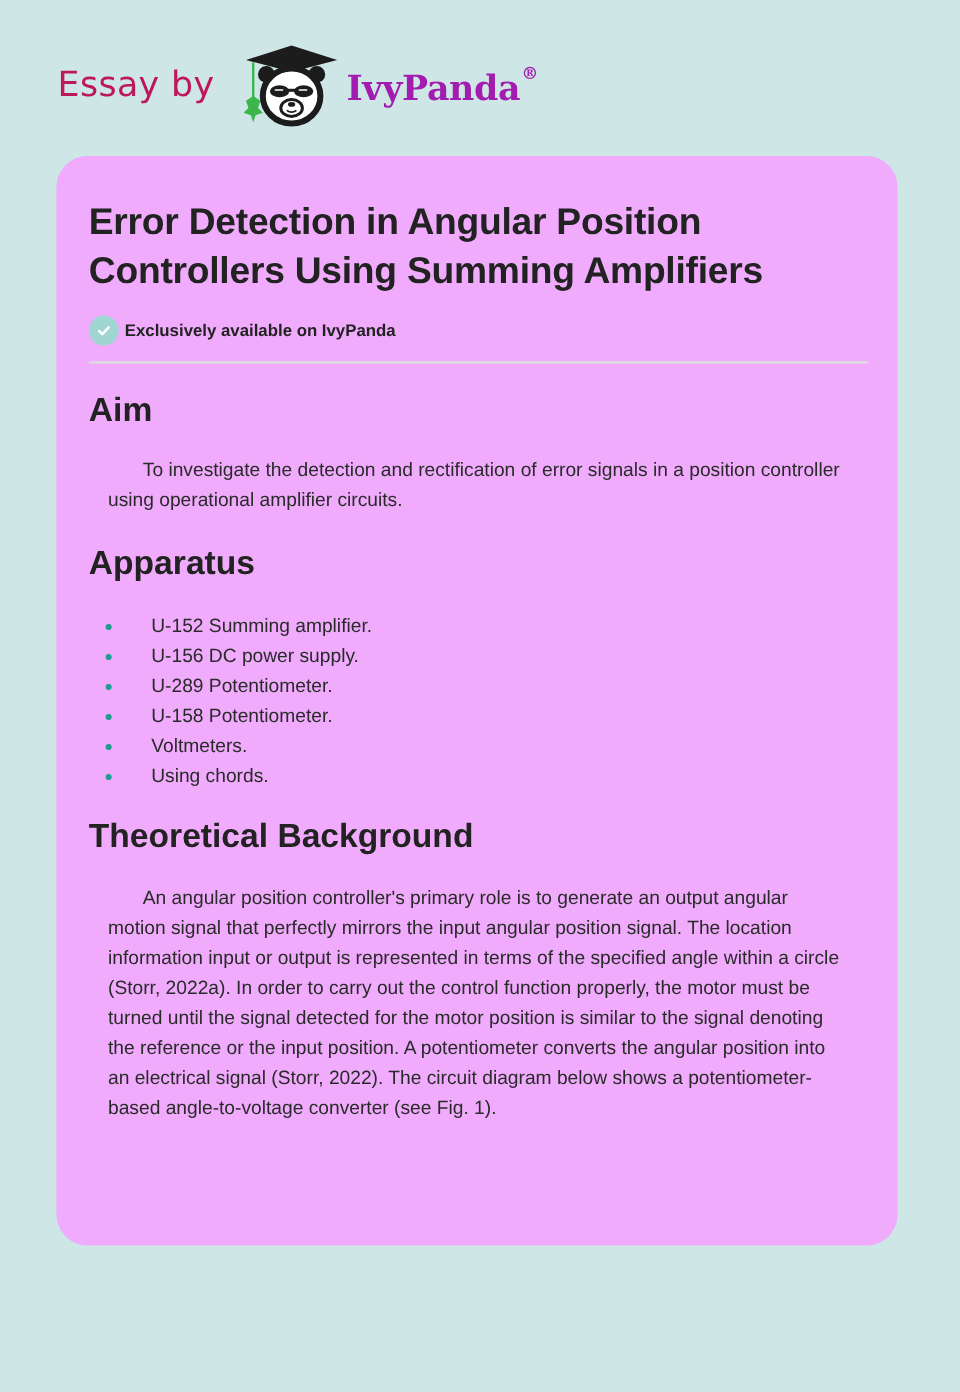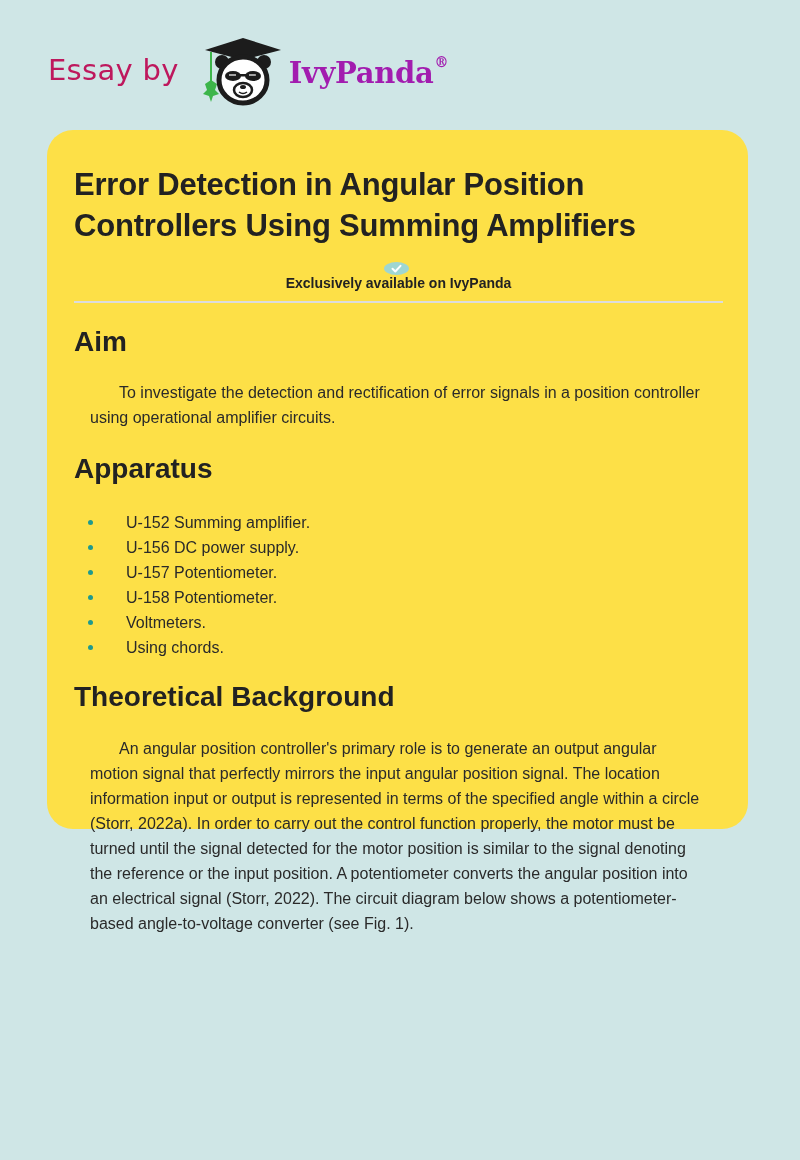--- a/index.html
+++ b/index.html
@@ -50,22 +50,22 @@
     vertical-align: top;
     position: relative;
     top: -2px;
     margin-left: 1px;
   }
   .card {
     position: absolute;
     left: 47px;
     top: 130px;
     width: 701px;
-    height: 699px;
-    background: #fde047;
+    height: 908px;
+    background: #f0abfc;
     border-radius: 26px;
   }
   .content {
     position: absolute;
     left: 27px;
     top: 34px;
     width: 649px;
   }
   h1 {
     margin: 0;
@@ -73,21 +73,20 @@
     line-height: 41px;
     font-weight: bold;
     color: #222222;
     letter-spacing: -0.2px;
   }
   .exclusive {
     display: flex;
     align-items: center;
     margin-top: 16px;
     height: 26px;
-    flex-direction: column;
   }
   .check-badge {
     width: 25px;
     height: 25px;
     border-radius: 50%;
     background: #9fd6d1;
     display: flex;
     align-items: center;
     justify-content: center;
     margin-right: 5px;
@@ -190,21 +189,21 @@
 
     <div class="divider"></div>
 
     <h2 class="h-aim">Aim</h2>
     <p class="p-aim">To investigate the detection and rectification of error signals in a position controller using operational amplifier circuits.</p>
 
     <h2 class="h-apparatus">Apparatus</h2>
     <ul>
       <li><span class="bullet"></span><span>U-152 Summing amplifier.</span></li>
       <li><span class="bullet"></span><span>U-156 DC power supply.</span></li>
-      <li><span class="bullet"></span><span>U-157 Potentiometer.</span></li>
+      <li><span class="bullet"></span><span>U-289 Potentiometer.</span></li>
       <li><span class="bullet"></span><span>U-158 Potentiometer.</span></li>
       <li><span class="bullet"></span><span>Voltmeters.</span></li>
       <li><span class="bullet"></span><span>Using chords.</span></li>
     </ul>
 
     <h2 class="h-theory">Theoretical Background</h2>
     <p class="p-theory">An angular position controller's primary role is to generate an output angular motion signal that perfectly mirrors the input angular position signal. The location information input or output is represented in terms of the specified angle within a circle (Storr, 2022a). In order to carry out the control function properly, the motor must be turned until the signal detected for the motor position is similar to the signal denoting the reference or the input position. A potentiometer converts the angular position into an electrical signal (Storr, 2022). The circuit diagram below shows a potentiometer-based angle-to-voltage converter (see Fig. 1).</p>
   </div>
 </div>
 

